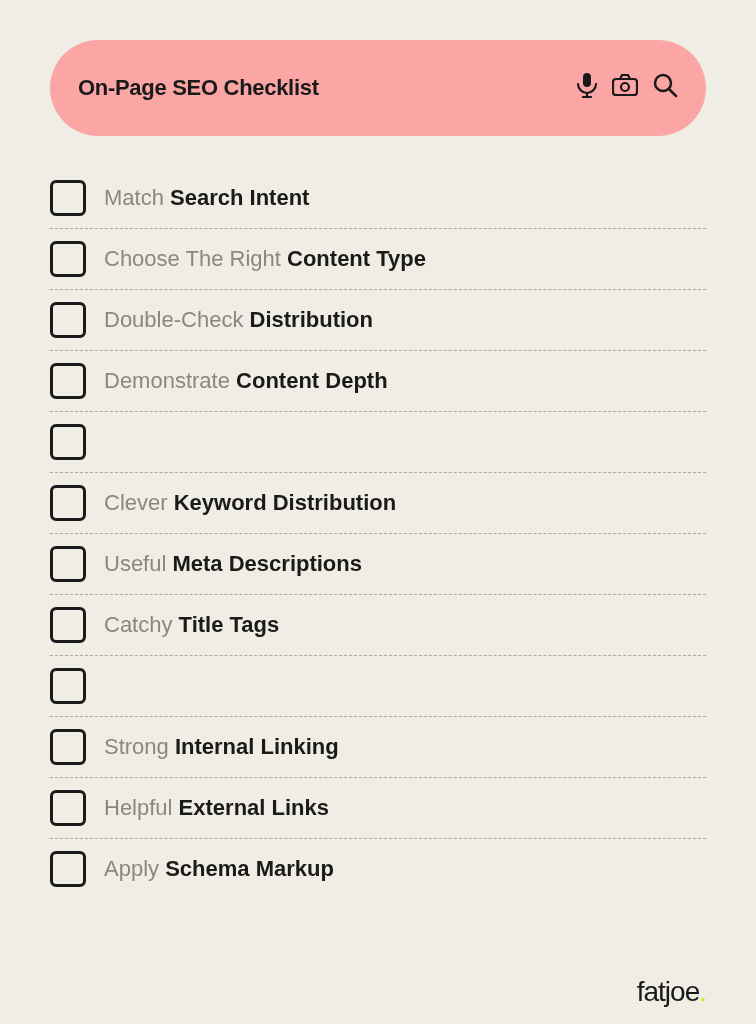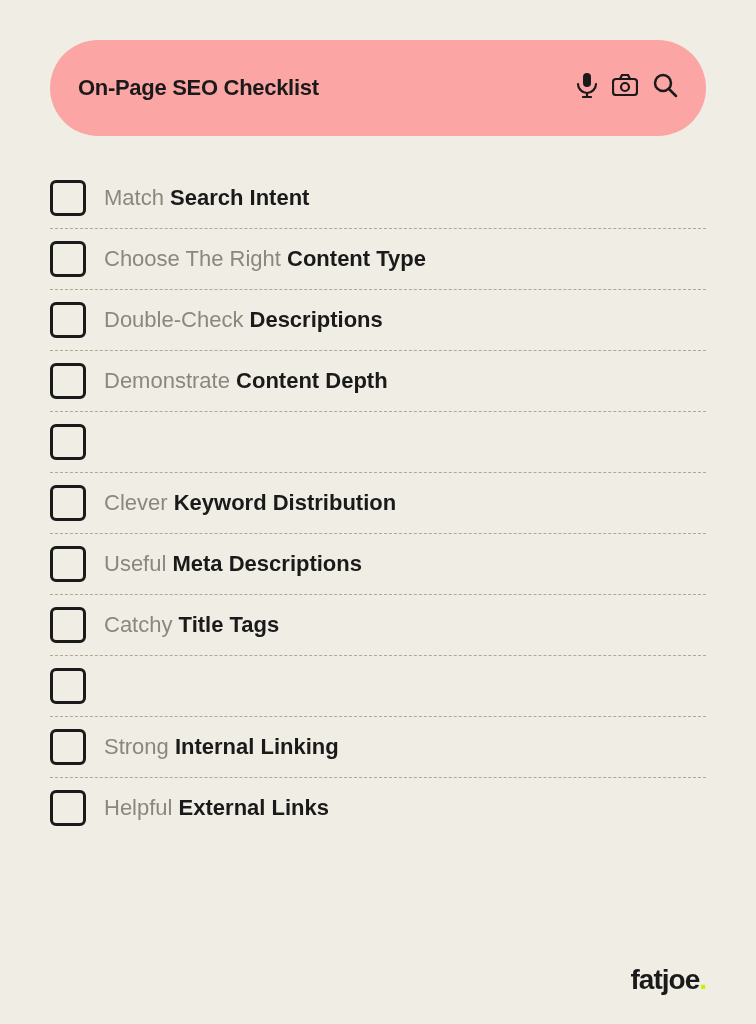--- a/index.html
+++ b/index.html
@@ -91,24 +91,24 @@
       font-weight: 400;
     }
 
     .item-text .bold {
       font-weight: 900;
       color: #1a1a1a;
     }
 
     .footer-logo {
       position: absolute;
-      bottom: 28px;
+      bottom: 16px;
       right: 50px;
       font-size: 28px;
-      font-weight: 700;
+      font-weight: 400;
       color: #1a1a1a;
       letter-spacing: -1px;
     }
 
     .footer-logo .dot {
       color: #c8f000;
     }
   </style>
 </head>
 <body>
@@ -156,21 +156,21 @@
     <div class="checkbox"></div>
     <span class="item-text">
       <span class="light">Choose The Right </span><span class="bold">Content Type</span>
     </span>
   </div>
 
 
   <div class="checklist-item">
     <div class="checkbox"></div>
     <span class="item-text">
-      <span class="light">Double-Check </span><span class="bold">Descriptions</span>
+      <span class="light">Double-Check </span><span class="bold">Distribution</span>
     </span>
   </div>
 
   <div class="checklist-item">
     <div class="checkbox"></div>
     <span class="item-text">
       <span class="light">Demonstrate </span><span class="bold">Content Depth</span>
     </span>
   </div>
 
@@ -210,18 +210,24 @@
     </span>
   </div>
 
   <div class="checklist-item">
     <div class="checkbox"></div>
     <span class="item-text">
       <span class="light">Helpful </span><span class="bold">External Links</span>
     </span>
   </div>
 
+  <div class="checklist-item">
+    <div class="checkbox"></div>
+    <span class="item-text">
+      <span class="light">Apply </span><span class="bold">Schema Markup</span>
+    </span>
+  </div>
 
 </div>
 
 <div class="footer-logo">
   <span>fatjoe</span><span class="dot">.</span>
 </div>
 
 </body></html>

